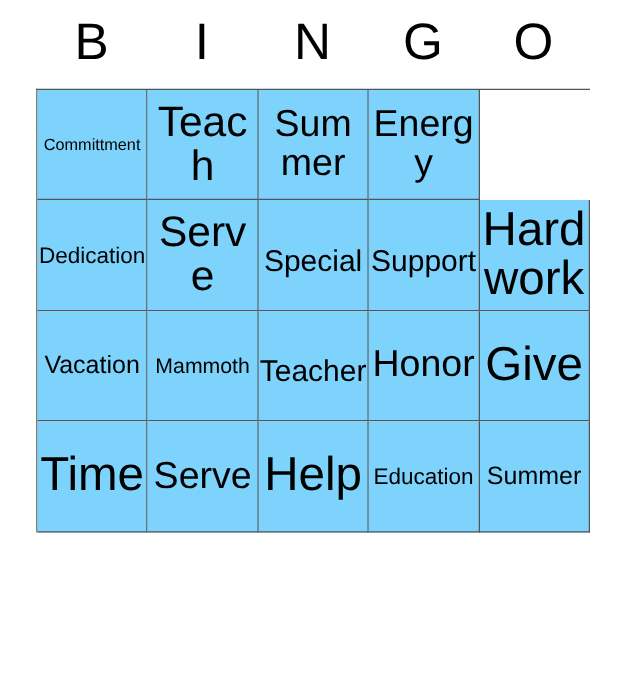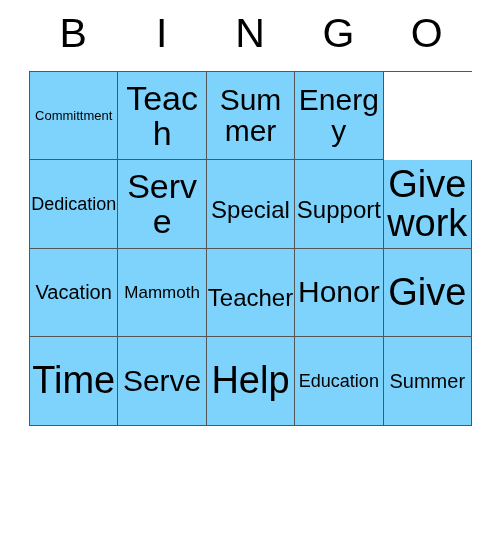--- a/index.html
+++ b/index.html
@@ -130,21 +130,21 @@
       <div class="cell fs-xl" style="border-color: rgb(85, 85, 85);">
           <span>Serve</span>
         </div>
       <div class="cell fs-md" style="border-color: rgb(85, 85, 85);">
           <span>Special</span>
         </div>
       <div class="cell fs-md" style="border-color: rgb(85, 85, 85);">
           <span>Support</span>
         </div>
       <div class="cell fs-xxl" style="border-color: rgb(85, 85, 85);">
-          <span>Give work</span>
+          <span>Hard work</span>
         </div>
     </div>
 
 
     <div class="grid-row">
       <div class="cell fs-sm" style="border-color: rgb(85, 85, 85);">
           <span>Vacation</span>
         </div>
       <div class="cell fs-xs" style="border-color: rgb(85, 85, 85);">
           <span>Mammoth</span>

